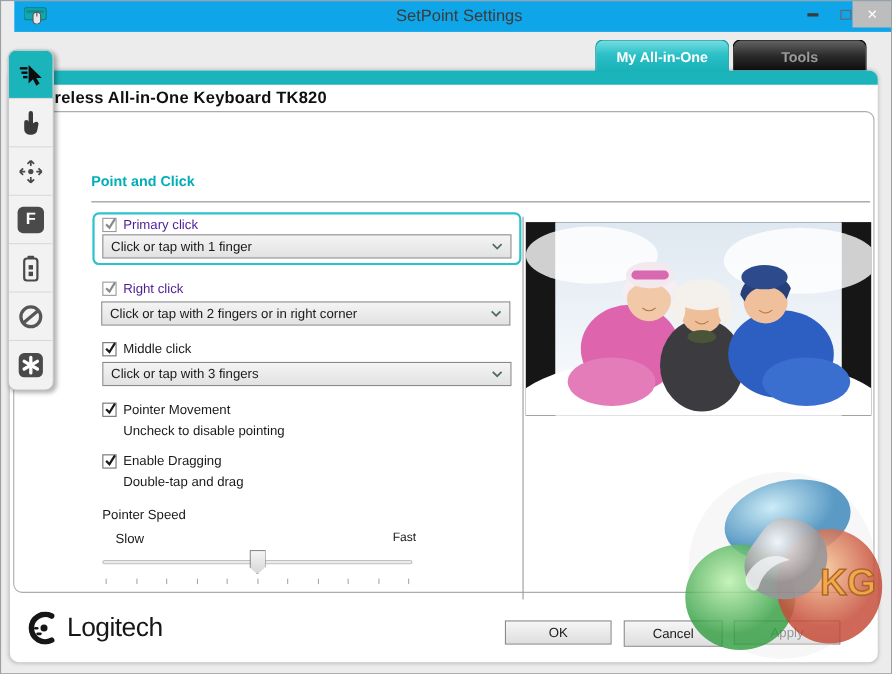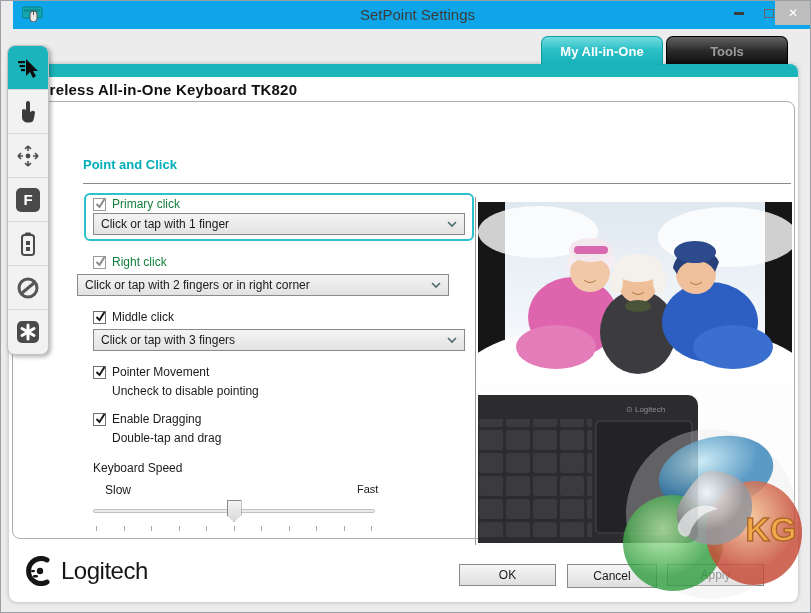--- a/index.html
+++ b/index.html
@@ -61,21 +61,21 @@
   .hl-box { position:absolute; left:71px; top:91px; width:390px; height:48px;
             border:2px solid #2cc2cd; border-radius:6px; }
 
   .checkrow { position:absolute; display:flex; align-items:center; gap:6px; font-size:12px; }
   .cb { width:13px; height:13px; background:#fff; border:1px solid #707070; position:relative;
         flex:0 0 13px; }
   .cb svg { position:absolute; left:0px; top:-2px; width:13px; height:13px; }
   .cb.gray { border-color:#9a9a9a; }
   .cb.gray svg { color:#8a8a8a; }
   .cb.black svg { color:#1a1a1a; }
-  .lbl-gray { color:#15803d;text-align:right; }
+  .lbl-gray { color:#4c1d95;text-align:right; }
   .lbl-black { color:#1a1a1a; }
   .subtext { position:absolute; font-size:12px; color:#1a1a1a; }
 
   .combo { position:absolute; width:372px; height:22px; border:1px solid #8a8a8a;
            background:linear-gradient(#f4f4f4,#e2e2e2); display:flex; align-items:center;
            font-size:12px; color:#1a1a1a; padding:0 24px 0 7px; cursor:pointer; }
   .combo .chev { position:absolute; right:7px; top:7px; }
 
   .ps-label { position:absolute; left:80px; top:359px; font-size:12px; color:#1a1a1a; }
   .ps-slow  { position:absolute; left:92px; top:381px; font-size:12px; color:#1a1a1a; }
@@ -164,21 +164,21 @@
       </div>
 
       <div class="checkrow" style="left:80px; top:153px;">
         <span class="cb gray">
           <svg viewBox="0 0 13 13">
               <path d="M2.5 7l3 3 5-8" stroke="currentColor" stroke-width="2" fill="none"></path>
             </svg>
         </span>
         <span class="lbl-gray">Right click</span>
       </div>
-      <div class="combo" style="left:64px; top:172px;">
+      <div class="combo" style="left:79px; top:172px;">
         <span>Click or tap with 2 fingers or in right corner</span>
         <svg class="chev" width="10" height="7" viewBox="0 0 10 7">
             <path d="M1 1l4 4 4-4" stroke="#4c6b6d" stroke-width="1.6" fill="none"></path>
           </svg>
       </div>
 
       <div class="checkrow" style="left:80px; top:208px;">
         <span class="cb black">
           <svg viewBox="0 0 13 13">
               <path d="M2.5 7l3 3 5-8" stroke="currentColor" stroke-width="2" fill="none"></path>
@@ -206,21 +206,21 @@
       <div class="checkrow" style="left:80px; top:310px;align-items:flex-end;">
         <span class="cb black">
           <svg viewBox="0 0 13 13">
               <path d="M2.5 7l3 3 5-8" stroke="currentColor" stroke-width="2" fill="none"></path>
             </svg>
         </span>
         <span class="lbl-black">Enable Dragging</span>
       </div>
       <div class="subtext" style="left:99px; top:329px;">Double-tap and drag</div>
 
-      <div class="ps-label">Keyboard Speed</div>
+      <div class="ps-label">Pointer Speed</div>
       <div class="ps-slow">Slow</div>
       <div class="ps-fast">Fast</div>
       <div class="slider-track"></div>
       <div class="slider-thumb" style="left: 213.5px;"></div>
       <div class="ticks">
         <span></span>
           <span></span>
           <span></span>
           <span></span>
           <span></span>
@@ -267,34 +267,20 @@
           <circle cx="218" cy="72" r="20" fill="#f0c09c"></circle>
           <path d="M195 66 a24 22 0 0 1 46 -6 l-4 10 a20 18 0 0 0 -38 2 z" fill="#27407a"></path>
           <ellipse cx="217" cy="50" rx="21" ry="11" fill="#2c4a8c"></ellipse>
 
           <path d="M106 78 q6 5 12 0" stroke="#b0793f" fill="none"></path>
           <path d="M154 90 q6 5 12 0" stroke="#b0793f" fill="none"></path>
           <path d="M212 80 q6 5 12 0" stroke="#b0793f" fill="none"></path>
         </svg>
       </div>
 
-      <div class="kb-frame">
-        <svg width="316" height="163" viewBox="0 0 316 163">
-          <defs>
-            <pattern id="keys" x="0" y="0" width="27" height="23" patternUnits="userSpaceOnUse">
-              <rect x="1" y="1" width="24" height="20" rx="3" fill="#3b3b3e"></rect>
-            </pattern>
-          </defs>
-          <rect x="0" y="0" width="316" height="163" fill="#fdfdfd"></rect>
-          <rect x="-20" y="12" width="240" height="148" rx="10" fill="#2c2c2f"></rect>
-          <rect x="-16" y="36" width="130" height="118" fill="url(#keys)"></rect>
-          <rect x="118" y="38" width="96" height="112" rx="4" fill="#232326" stroke="#47474b"></rect>
-          <text x="148" y="29" font-size="8" fill="#8f8f93" font-family="Liberation Sans, sans-serif">⊙ Logitech</text>
-        </svg>
-      </div>
     </div>
 
     <div class="logi">
       <svg width="30" height="30" viewBox="0 0 30 30">
         <path d="M22 4 a12.5 12.5 0 1 0 0 22" stroke="#161616" stroke-width="5" fill="none" stroke-linecap="round"></path>
         <circle cx="15" cy="15" r="3.2" fill="#161616"></circle>
         <rect x="8" y="19" width="5" height="2.4" rx="1.2" fill="#161616"></rect>
         <rect x="6" y="14" width="4" height="2.2" rx="1.1" fill="#161616"></rect>
       </svg>
       <span class="logi-text">Logitech</span>

